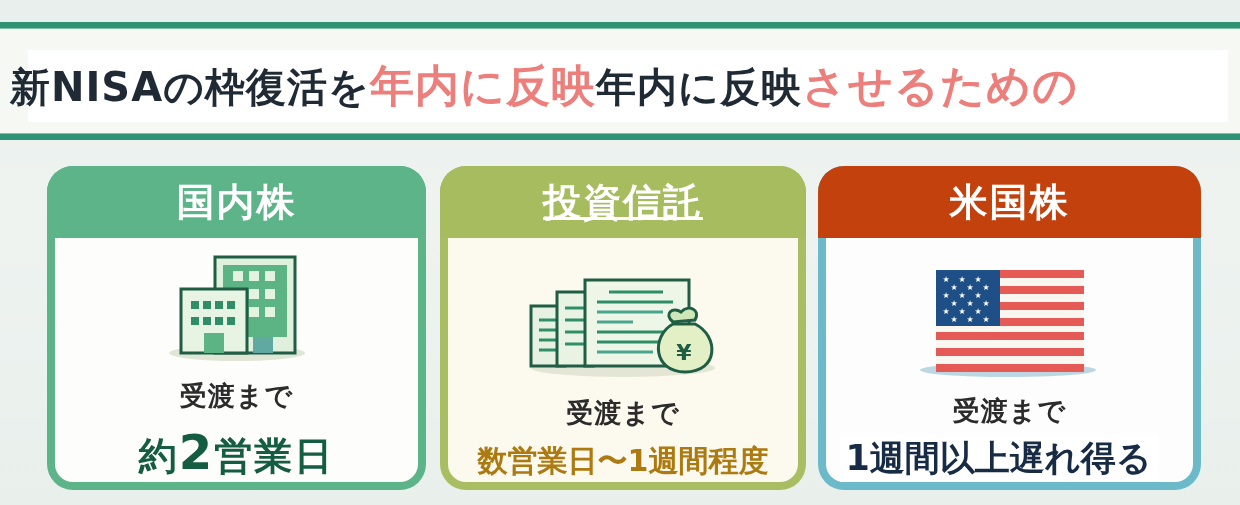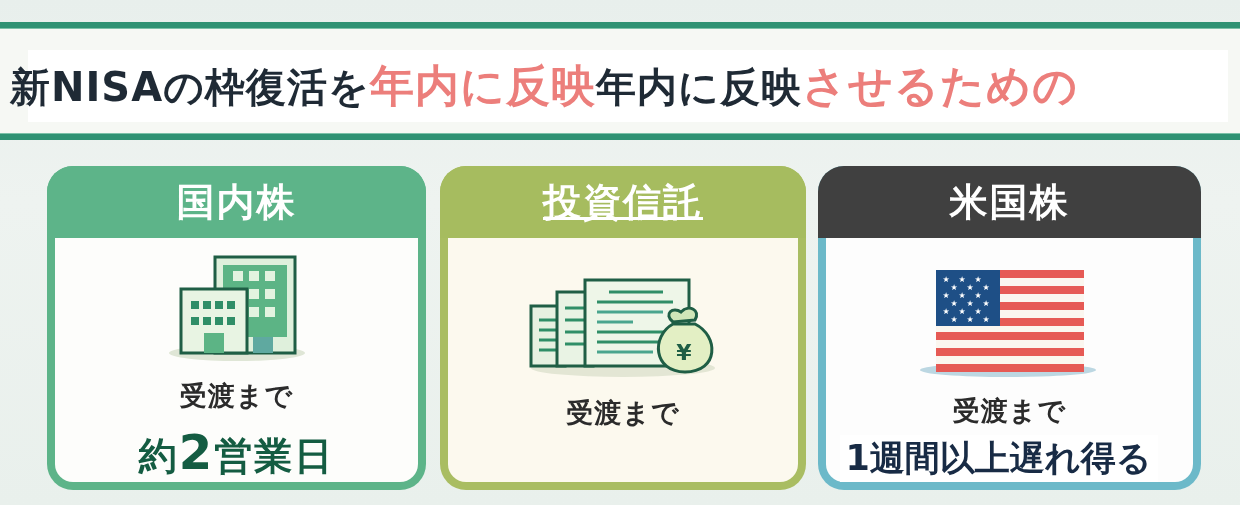--- a/index.html
+++ b/index.html
@@ -61,21 +61,21 @@
   #card-jp .card-body { background: #fdfdfb; }
   #card-jp .value { color: #145c42; font-size: 38px; letter-spacing: 2px; }
   #card-jp .value .big { font-size: 48px; }
 
   #card-fund { left: 440px; width: 366px; background: #a9bd62; }
   #card-fund .card-header { background: #a6bc5f; text-decoration: underline; }
   #card-fund .card-body { background: #fcf9ee; }
   #card-fund .value { color: #ac7a10; font-size: 30px; letter-spacing: 0px; }
 
   #card-us { left: 818px; width: 383px; background: #6cb9c9; }
-  #card-us .card-header { background: #404040; }
+  #card-us .card-header { background: #c2410c; }
   #card-us .card-body { background: #fdfdfd; }
   #card-us .value {
     color: #182b45; font-size: 35px; background: #ffffff; padding: 0 6px; margin-top: 6px;
     margin-left: -22px;
   }
 </style>
 </head>
 <body>
 
 <div class="banner">
@@ -156,20 +156,21 @@
           <line x1="74" y1="64" x2="150" y2="64" stroke="#2f8e67"></line>
           <line x1="74" y1="74" x2="140" y2="74" stroke="#2f8e67"></line>
           <line x1="74" y1="84" x2="130" y2="84" stroke="#4aa58e"></line>
         </g>
         <path d="M150 54 C140 46,150 38,158 44 C166 36,178 42,172 52 Z" fill="#cfe6b8" stroke="#1f5e45" stroke-width="3"></path>
         <path d="M150 56 L172 56 C196 68,196 104,162 104 C130 104,128 68,150 56 Z" fill="#e3efc4" stroke="#1f5e45" stroke-width="3"></path>
         <text x="161" y="92" text-anchor="middle" font-size="22" font-weight="bold" fill="#1f5e45" font-family="DejaVu Sans, sans-serif">¥</text>
       </svg>
     </div>
     <div class="label">受渡まで</div>
+    <div class="value">数営業日〜1週間程度</div>
   </div>
 </div>
 
 <div class="card" id="card-us">
   <div class="card-header">米国株</div>
   <div class="card-body">
     <div class="icon-wrap">
       <svg width="180" height="112" viewBox="0 0 180 112">
         <ellipse cx="88" cy="104" rx="88" ry="7" fill="#bcd7e2"></ellipse>
         <rect x="16" y="4" width="148" height="102" rx="3" fill="#fbf6ef"></rect>

